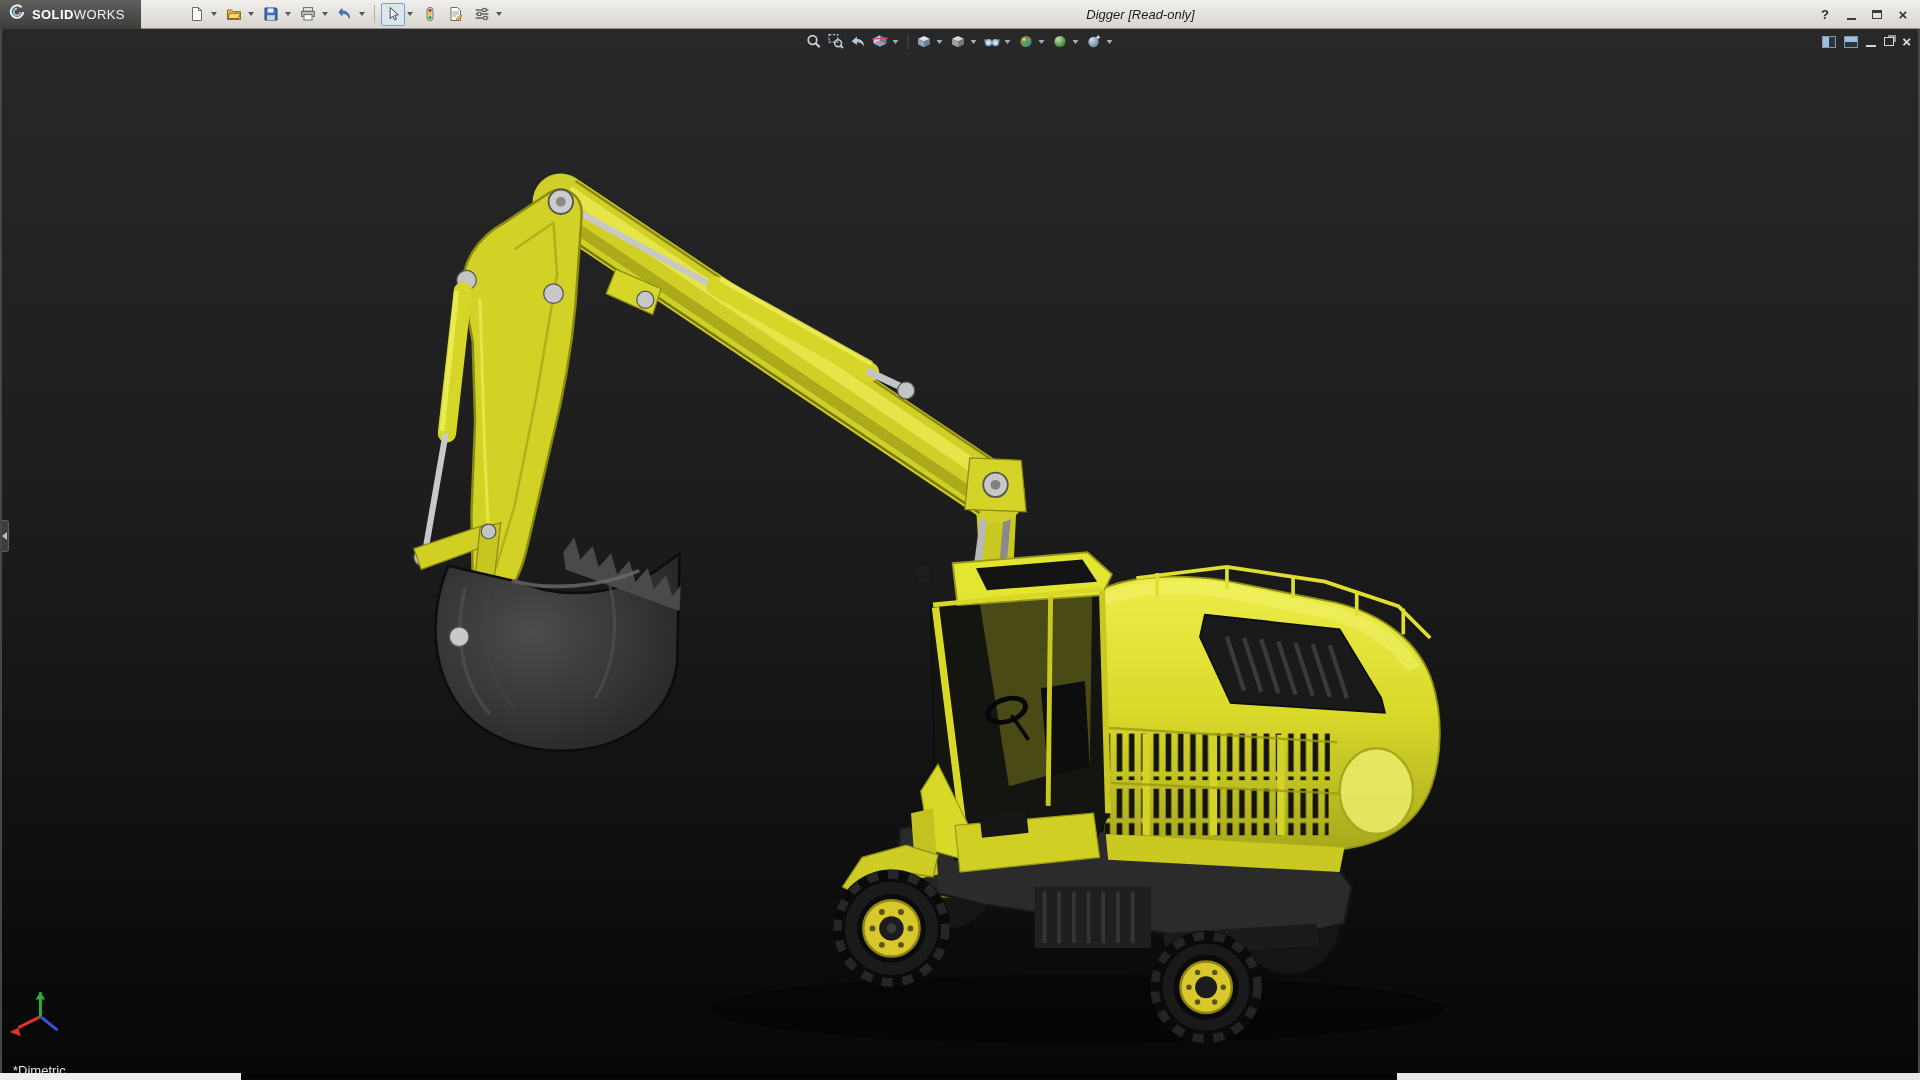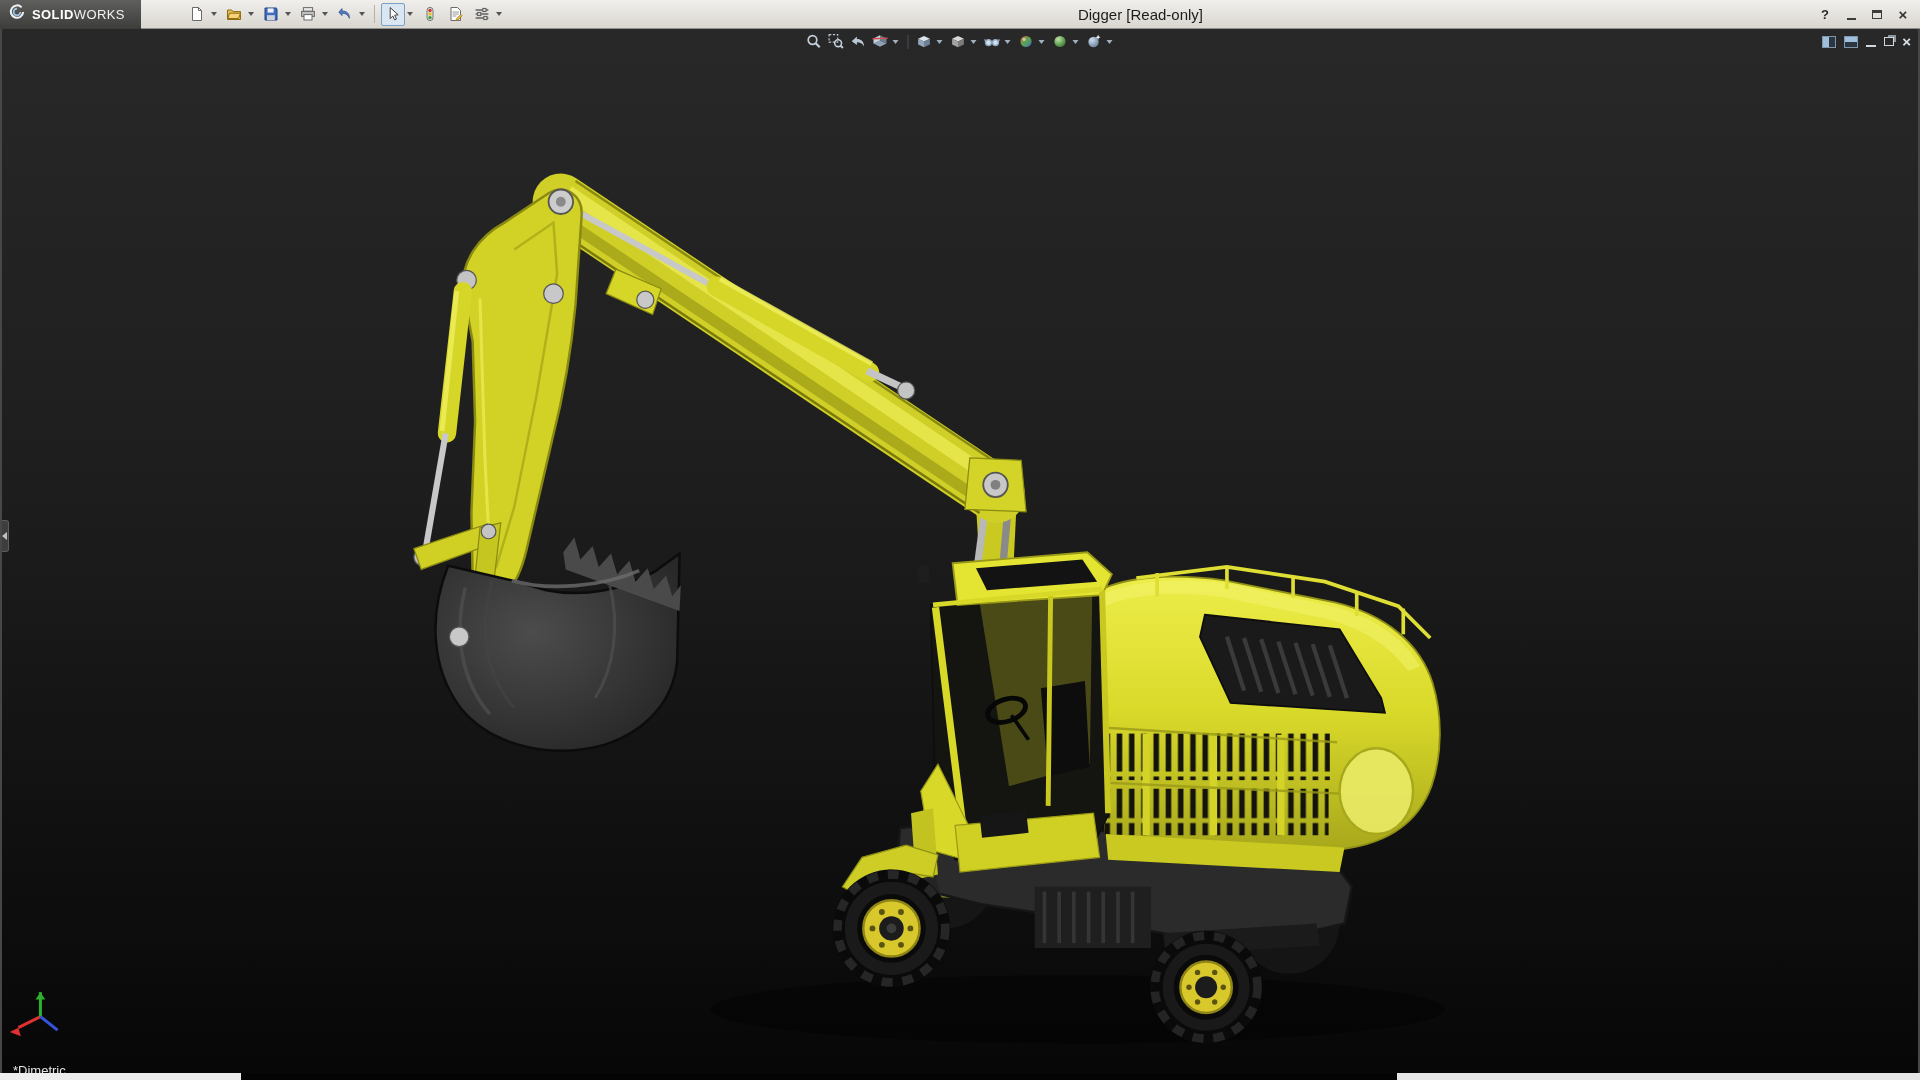--- a/index.html
+++ b/index.html
@@ -27,21 +27,21 @@
   }
   .tbtn svg { width:16px; height:16px; }
   .tbtn.active { background:#dbe6f3; border-color:#7d9fc6; }
   .caret {
     width:0; height:0; border-left:3.5px solid transparent; border-right:3.5px solid transparent;
     border-top:4px solid #555; margin:0 3px 0 0;
   }
   .tb-sep { width:1px; height:18px; background:#b5b2ac; margin:0 4px; }
   .doc-title {
     position:absolute; left:59.4%; transform:translateX(-50%);
-    font-size:15px; color:#1c1c1c; white-space:nowrap;
+    font-size:13px; color:#1c1c1c; white-space:nowrap;font-style:italic;
   }
   .win-controls { position:absolute; right:6px; top:0; height:29px; display:flex; align-items:center; gap:4px; }
   .winbtn { width:22px; height:19px; display:flex; align-items:center; justify-content:center; color:#333; font-size:13px; }
   .winbtn .min-glyph { width:9px; height:2px; background:#3c3c3c; margin-top:8px; }
   .winbtn .max-glyph { width:10px; height:9px; border:1.5px solid #3c3c3c; border-top-width:3px; }
   .winbtn.close-w { font-size:15px; font-weight:bold; }
   .helpbtn { font-weight:bold; color:#2a2a2a; }
 
   
   .viewport {

